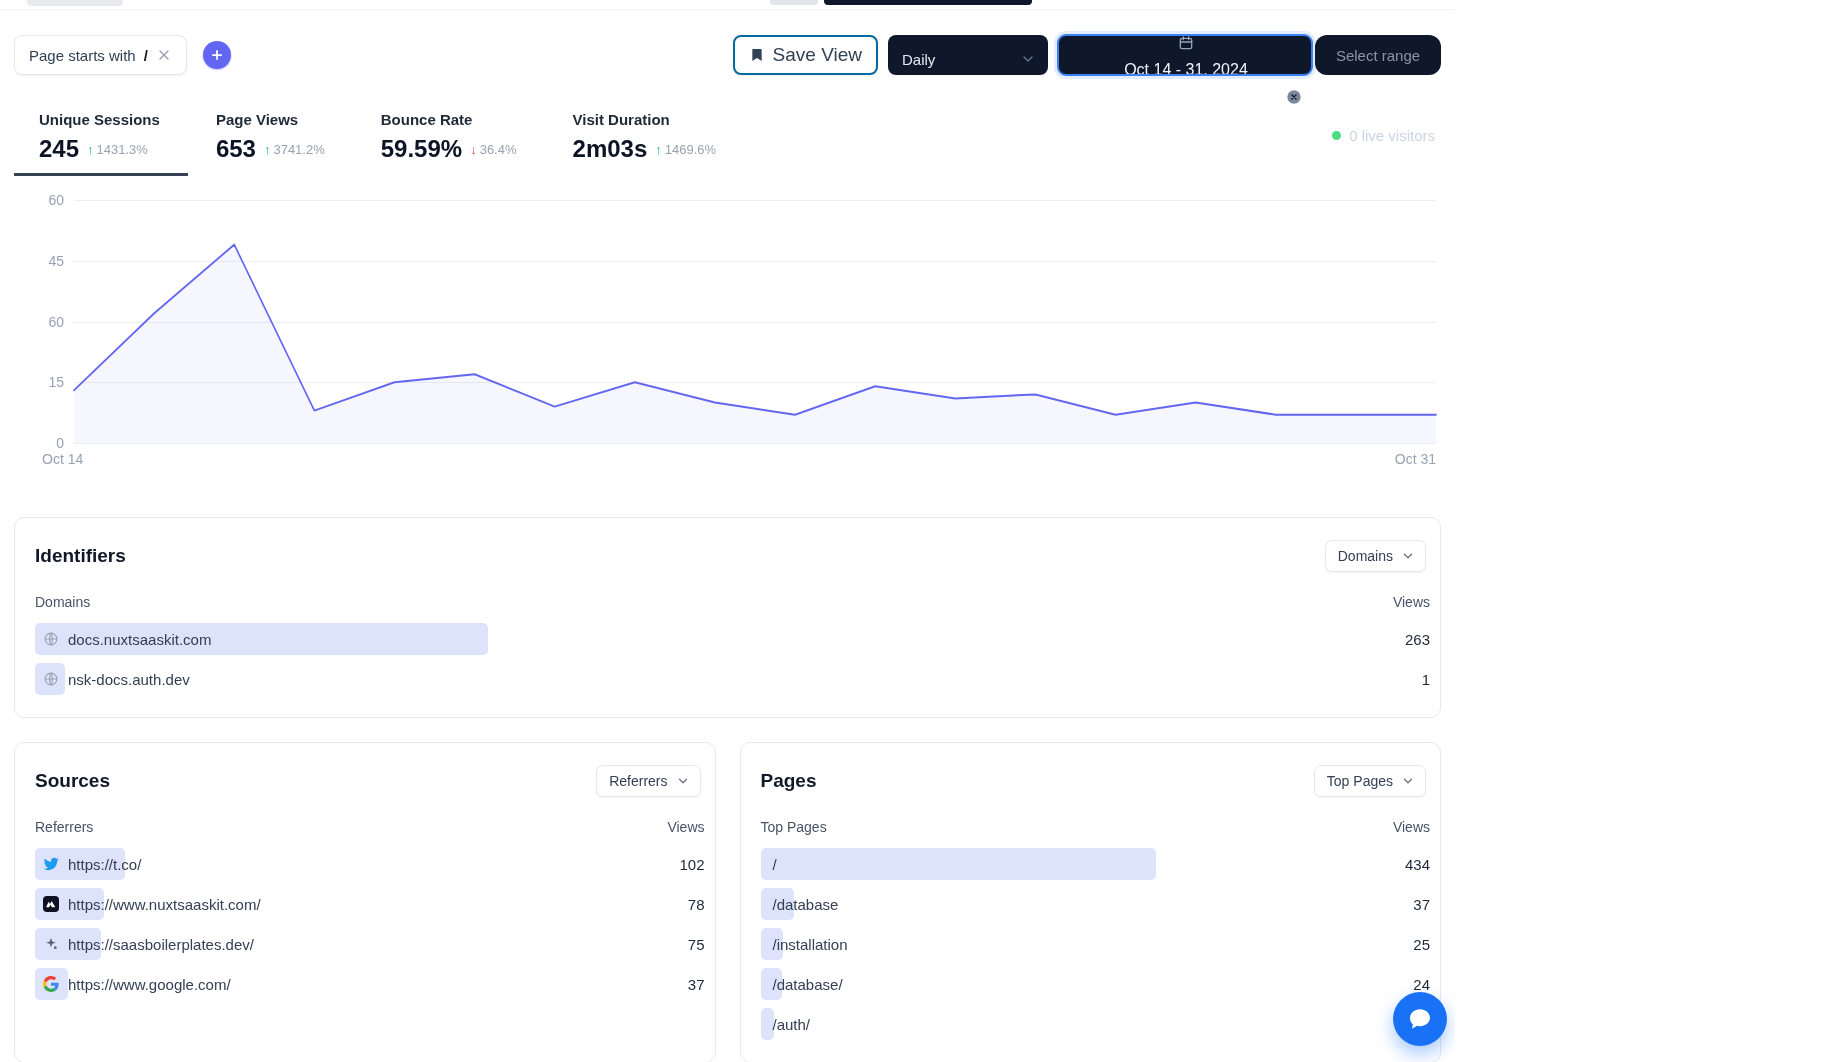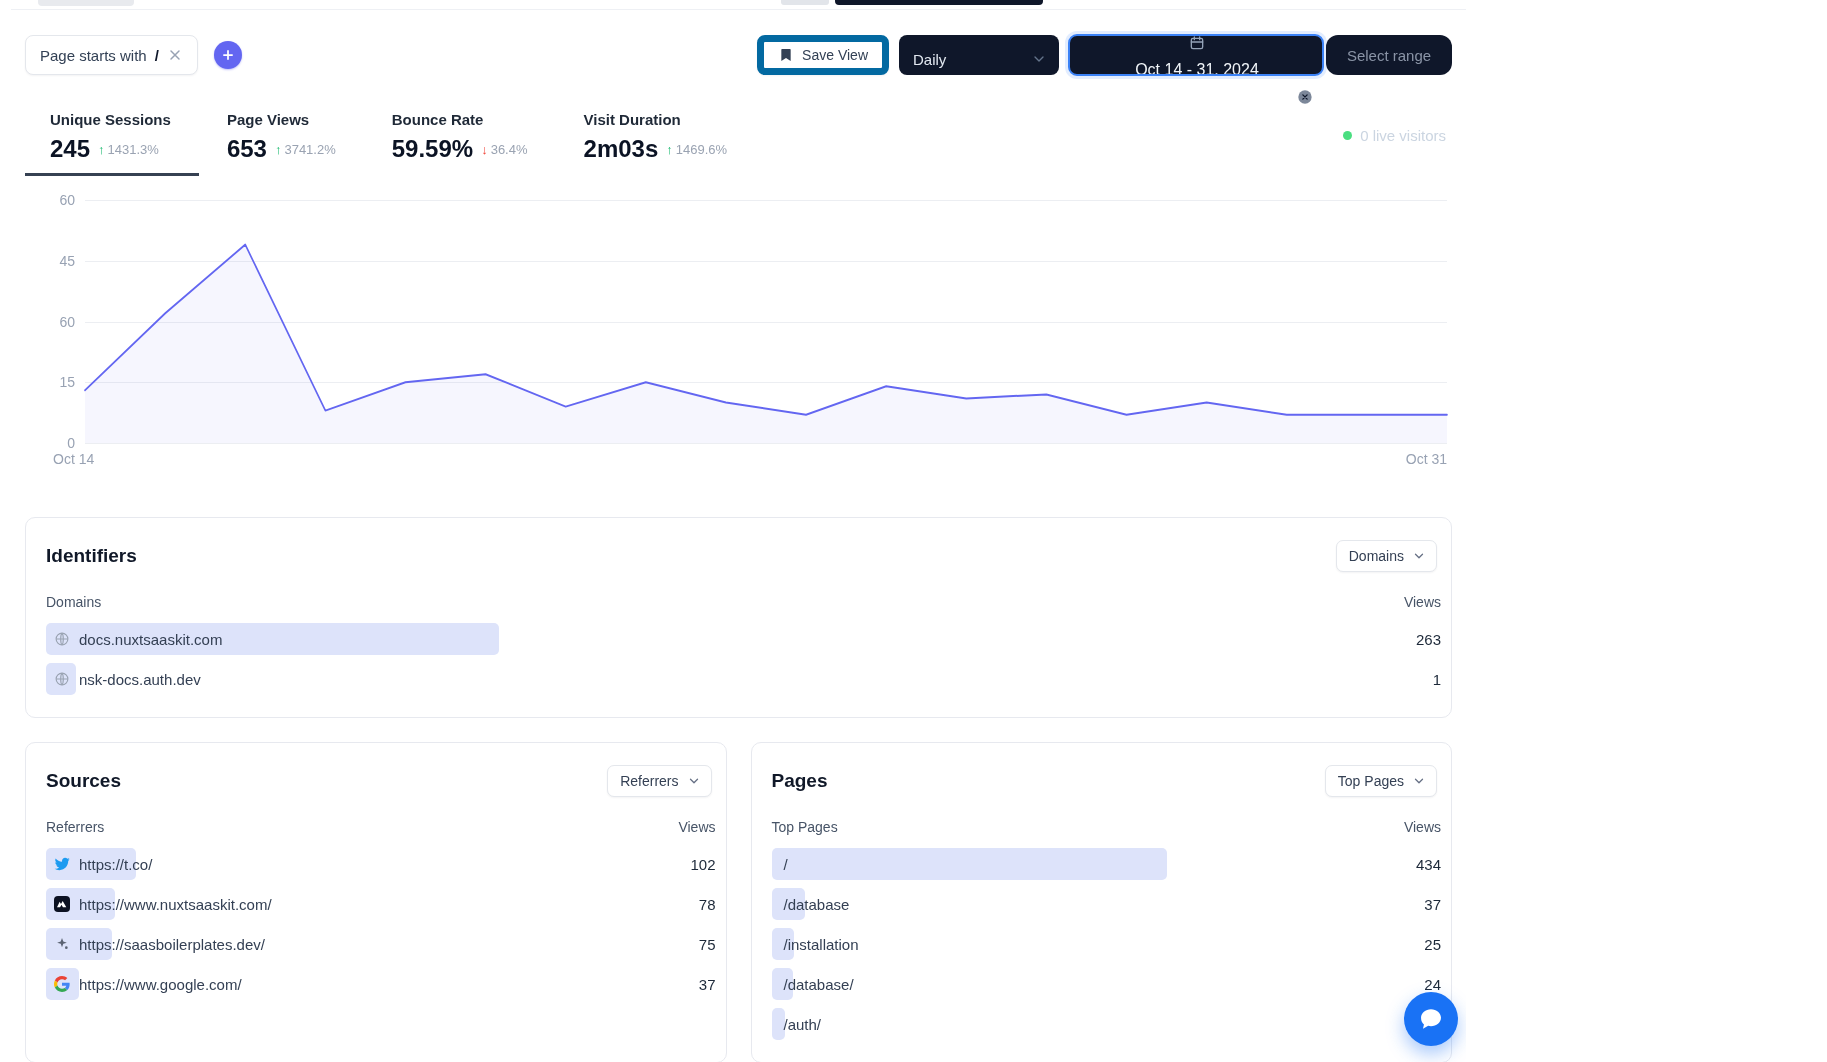--- a/index.html
+++ b/index.html
@@ -1,42 +1,42 @@
 <!DOCTYPE html>
 <html><head>
 <meta charset="utf-8">
 <style>
   *{margin:0;padding:0;box-sizing:border-box;}
   html,body{width:1827px;height:1062px;}
   body{
     font-family:"Liberation Sans","DejaVu Sans",sans-serif;
     background:#ffffff;color:#1e293b;overflow:hidden;
   }
-  .page{width:1455px;height:1062px;position:relative;overflow:hidden;background:#fff;margin-left:11px;}
+  .page{width:1455px;height:1062px;position:relative;overflow:hidden;background:#fff;}
 
   
   .top-strip{position:relative;height:10px;border-bottom:1px solid #eef0f4;}
   .cut-pill{position:absolute;top:0;}
   .cut-a{left:27px;width:96px;height:6px;background:#e8eaee;border-radius:0 0 4px 4px;}
   .cut-b{left:770px;width:48px;height:5px;background:#e2e5ea;border-radius:0 0 3px 3px;}
   .cut-c{left:824px;width:208px;height:5px;background:#0f172a;border-radius:0 0 4px 4px;}
 
   
   .toolbar{display:flex;align-items:center;margin:25px 14px 0;}
   .chip{display:inline-flex;align-items:center;gap:8px;height:40px;padding:0 14px;border:1px solid #e4e7ec;
     border-radius:8px;background:#fff;box-shadow:0 1px 2px rgba(16,24,40,.05);font-size:15px;color:#334155;cursor:pointer;}
   .chip b{font-weight:700;color:#0f172a;}
   .icon16{width:16px;height:16px;display:inline-flex;align-items:center;justify-content:center;flex:0 0 auto;}
   .icon16 svg{width:16px;height:16px;display:block;}
   .add-btn{width:28px;height:28px;border-radius:50%;background:#6366f1;border:none;display:flex;align-items:center;
     justify-content:center;margin-left:16px;cursor:pointer;box-shadow:0 1px 2px rgba(99,102,241,.4);}
   .add-btn svg{width:14px;height:14px;}
   .toolbar-right{margin-left:auto;display:flex;align-items:center;gap:10px;}
   .btn-light{display:inline-flex;align-items:center;gap:8px;height:40px;padding:0 14px;background:#fff;
-    border:7px solid #0369a1;border-radius:8px;font-size:14px;color:#334155;cursor:pointer;box-shadow:0 1px 2px rgba(16,24,40,.05);}
+    border:2px solid #0369a1;border-radius:8px;font-size:19px;color:#334155;cursor:pointer;box-shadow:0 1px 2px rgba(16,24,40,.05);}
   .select-dark{display:flex;align-items:center;justify-content:space-between;width:160px;height:40px;
     padding:8px 12px 0 14px;background:#0f172a;border-radius:8px;color:#e2e8f0;font-size:15px;cursor:pointer;}
   .chev{display:inline-flex;width:16px;height:16px;color:#64748b;}
   .chev svg{width:16px;height:16px;}
   .date-group{display:flex;align-items:stretch;gap:3px;}
   .date-box{display:flex;align-items:center;gap:10px;width:254px;height:40px;padding:0 10px 0 12px;background:#0f172a;
     border-radius:8px;color:#f1f5f9;font-size:16px;cursor:pointer;
     outline:2px solid #3b82f6;outline-offset:-1px;box-shadow:0 0 0 4px rgba(59,130,246,.14);flex-direction:column;}
   .date-box .clear{margin-left:auto;width:16px;height:16px;display:inline-flex;cursor:pointer;}
   .select-range{display:flex;align-items:center;justify-content:center;width:126px;height:40px;background:#0f172a;

